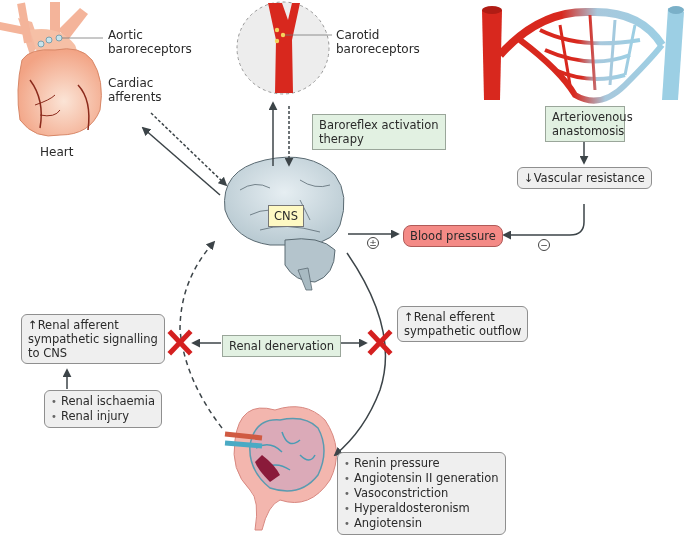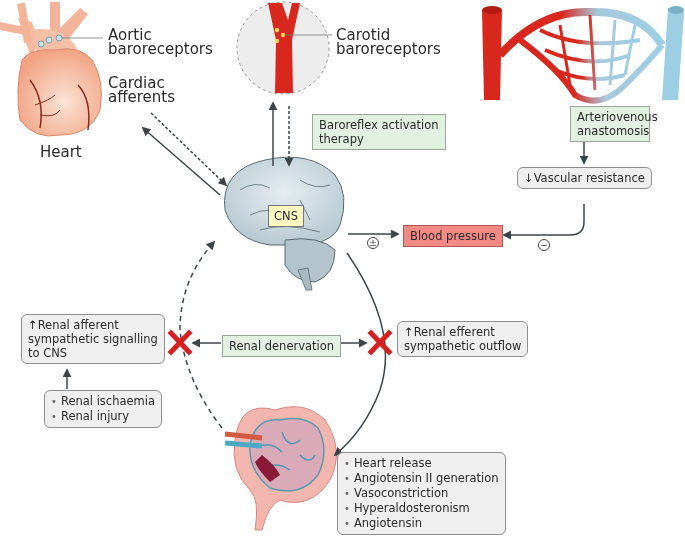--- a/index.html
+++ b/index.html
@@ -1,19 +1,19 @@
 <!DOCTYPE html>
 <html><head>
 <meta charset="utf-8">
 <style>
   * { box-sizing: border-box; margin: 0; padding: 0; }
   html, body { width: 685px; height: 545px; background: #ffffff; overflow: hidden; }
   body { position: relative; font-family: "DejaVu Sans", sans-serif; color: #222; }
   #stage { position: absolute; left: 0; top: 0; width: 685px; height: 545px; }
-  .lbl { position: absolute; font-size: 15px; line-height: 14px; color: #2a2a2a; white-space: nowrap; }
+  .lbl { position: absolute; font-size: 12px; line-height: 14px; color: #2a2a2a; white-space: nowrap; }
   .box { position: absolute; font-size: 11.5px; line-height: 14px; color: #2a2a2a; border: 1px solid #8c8c8c; padding: 3px 6px; white-space: nowrap; }
   .box.green { background: #e2f1e2; border-color: #9aa69a; }
   .box.grey { background: #efefef; border-color: #8f8f8f; border-radius: 6px; }
   .box.red { background: #f48a86; border-color: #b05a58; }
   .box.white { background: #fef9c3; border-color: #777; }
   .box ul { list-style: none; }
   .box li::before { content: "\2022"; color: #666; margin-right: 4px; font-size: 10px; }
   .sign { position: absolute; width: 12px; height: 12px; border: 1px solid #444; border-radius: 50%; font-size: 9px; line-height: 10px; text-align: center; color: #333; background: #fff; }
 </style>
 </head>
@@ -135,47 +135,47 @@
   <div>Carotid</div>
   <div>baroreceptors</div>
 </div>
 
 <div class="box white" style="left:268px;top:205px;padding:3px 5px;">CNS</div>
 
 <div class="box green" style="left:312px;top:114px;">
   <div>Baroreflex activation</div>
   <div>therapy</div>
 </div>
-<div class="box green" style="left:570px;top:106px;width:80px;">
+<div class="box green" style="left:545px;top:106px;width:80px;">
   <div>Arteriovenous</div>
   <div>anastomosis</div>
 </div>
 <div class="box grey" style="left:517px;top:167px;">
   <div>↓Vascular resistance</div>
 </div>
-<div class="box red" style="left:403px;top:225px;">Blood pressure</div>
+<div class="box red" style="left:403px;top:225px;border-radius:8px;">Blood pressure</div>
 <div class="box green" style="left:222px;top:335px;">Renal denervation</div>
 <div class="box grey" style="left:21px;top:314px;">
   <div>↑Renal afferent</div>
   <div>sympathetic signalling</div>
   <div>to CNS</div>
 </div>
 <div class="box grey" style="left:44px;top:390px;">
   <ul>
     <li>Renal ischaemia</li>
     <li>Renal injury</li>
   </ul>
 </div>
-<div class="box grey" style="left:397px;top:321px;">
+<div class="box grey" style="left:397px;top:306px;">
   <div>↑Renal efferent</div>
   <div>sympathetic outflow</div>
 </div>
 <div class="box grey" style="left:337px;top:452px;">
   <ul>
-    <li>Heart release</li>
+    <li>Renin pressure</li>
     <li>Angiotensin II generation</li>
     <li>Vasoconstriction</li>
     <li>Hyperaldosteronism</li>
     <li>Angiotensin</li>
   </ul>
 </div>
 
 <div class="sign" style="left:367px;top:237px">±</div>
 <div class="sign" style="left:538px;top:239px">−</div>
 

